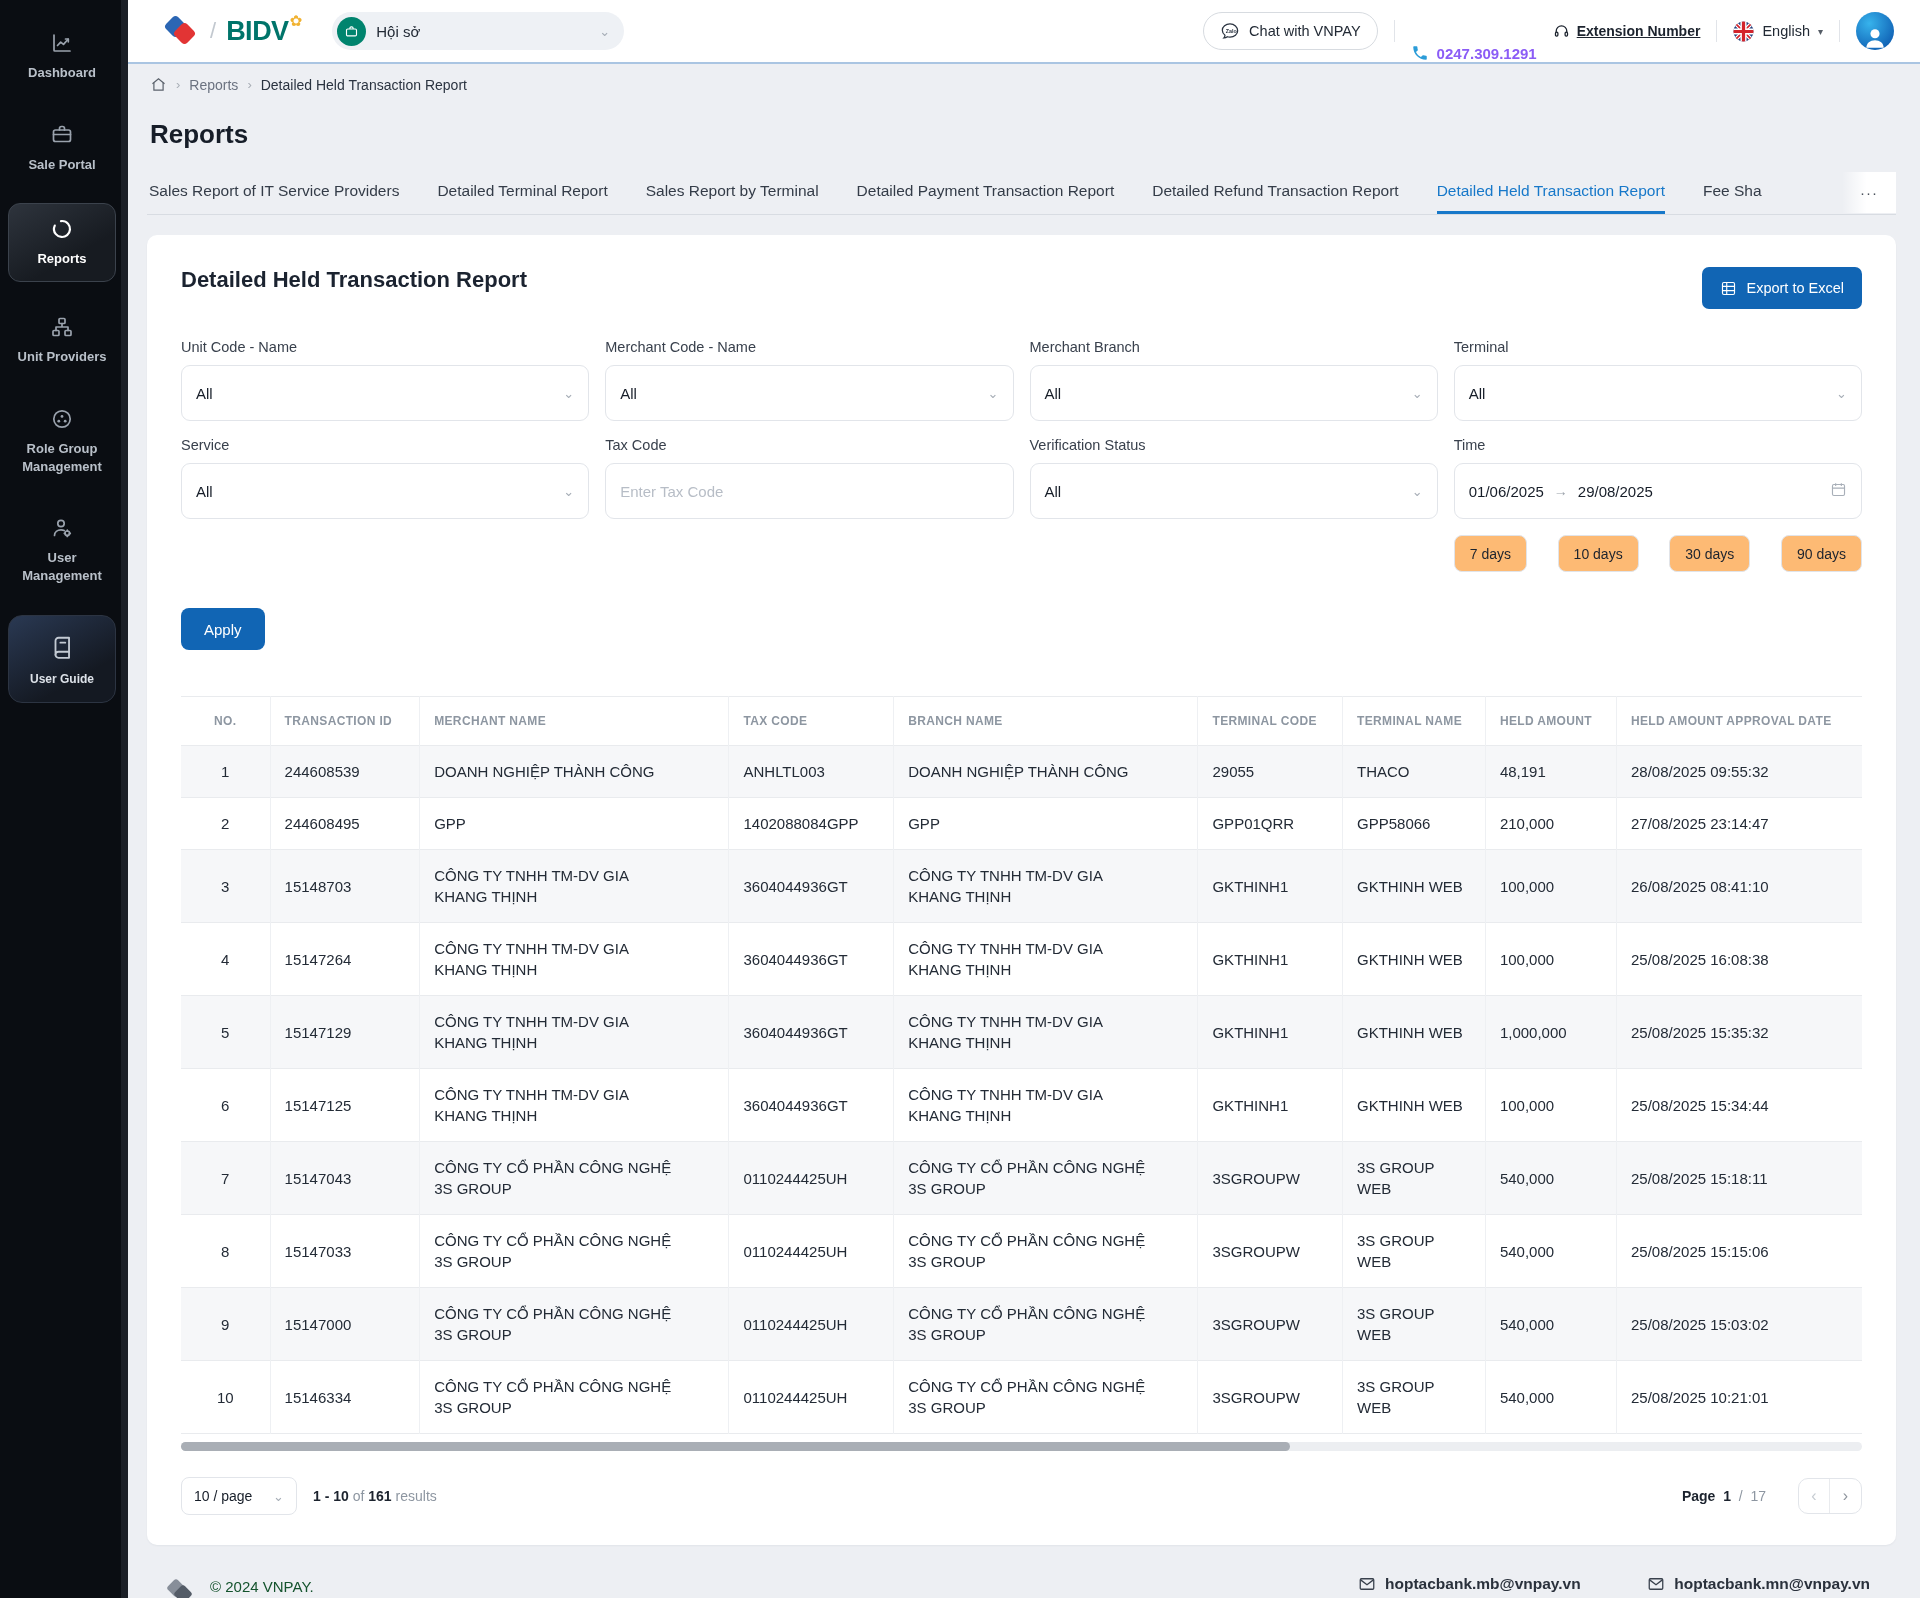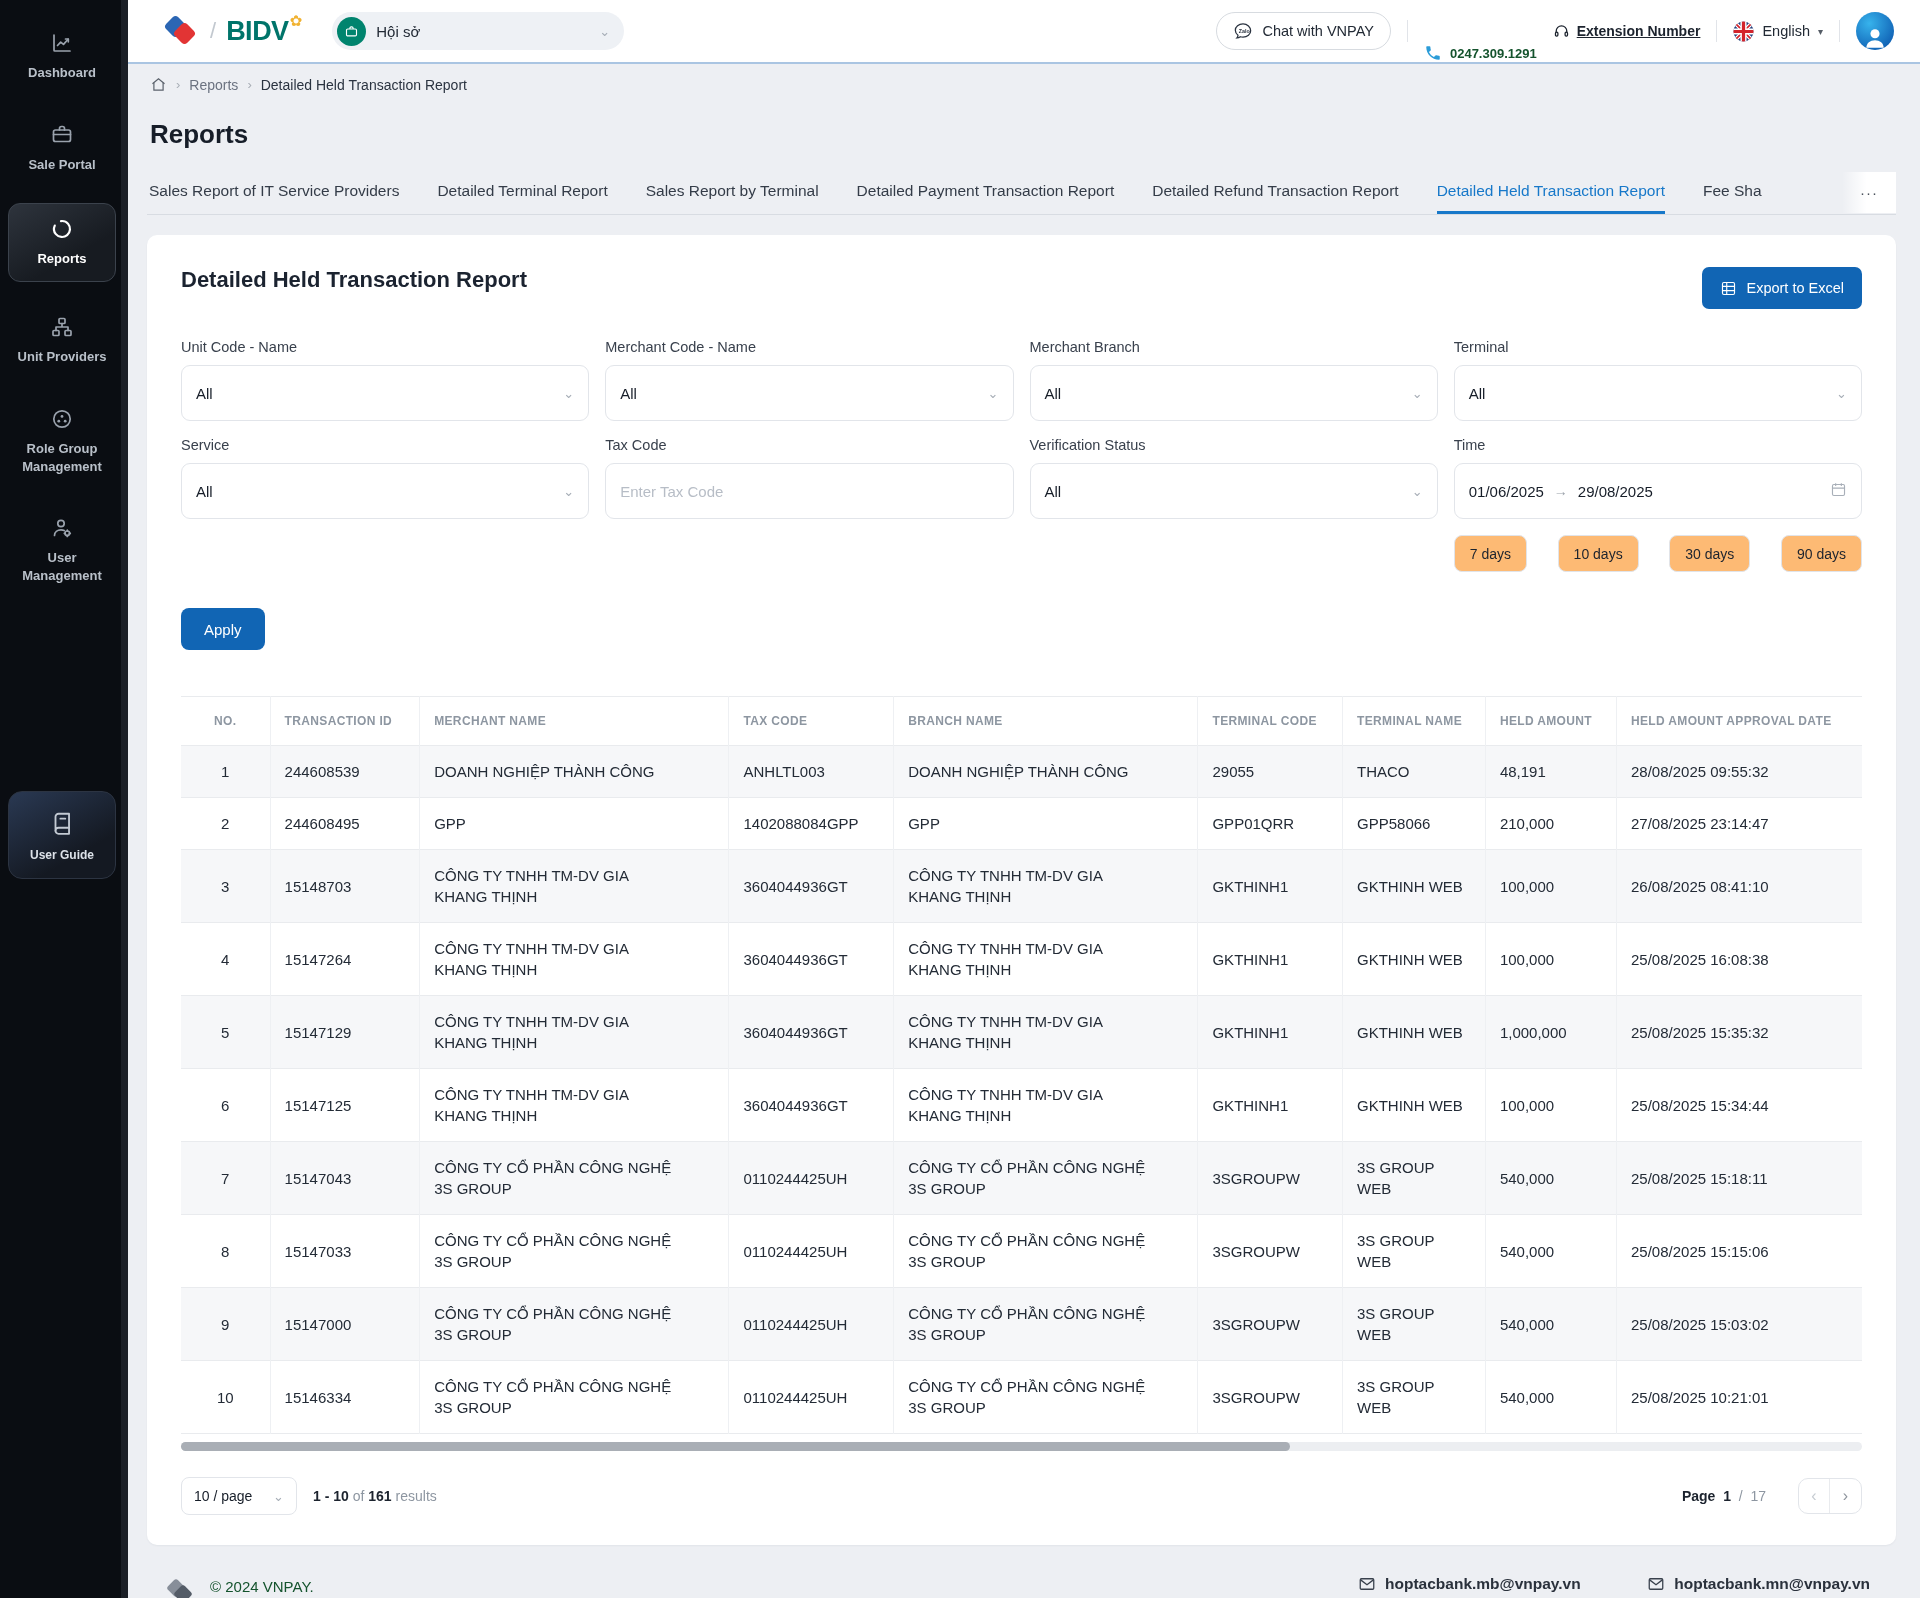--- a/index.html
+++ b/index.html
@@ -21,21 +21,21 @@
     color:#b9c0c9; font-size:13px; font-weight:700; text-align:center; line-height:1.4;
     padding:11px 2px; border-radius:12px; margin-bottom:18px; cursor:pointer;
   }
   .side-item svg { width:24px; height:24px; stroke:#9aa2ad; fill:none; stroke-width:1.7; stroke-linecap:round; stroke-linejoin:round; }
   .side-item.active {
     background:linear-gradient(150deg,#2e343d 0%,#171b21 65%);
     border:1px solid #3b424c; color:#ffffff; padding:13px 2px; margin-bottom:22px;
   }
   .side-item.active svg { stroke:#ffffff; stroke-width:2.2; }
   .side-guide {
-    margin-top:176px; border-radius:14px; padding:18px 4px 16px;
+    border-radius:14px; padding:18px 4px 16px;
     background:linear-gradient(150deg,#2a3953 0%,#141922 70%);
     border:1px solid #2c3442; display:flex; flex-direction:column; align-items:center; gap:9px;
     color:#dde2e9; font-size:12px; font-weight:700; cursor:pointer;
   }
   .side-guide svg { width:26px; height:26px; stroke:#c3cad3; fill:none; stroke-width:1.7; stroke-linecap:round; stroke-linejoin:round; }
 
   
   .main { flex:1; display:flex; flex-direction:column; }
   .topbar {
     height:64px; background:#fff; border-bottom:2px solid #aac5e2;
@@ -57,21 +57,21 @@
   .org-ic { width:29px; height:29px; border-radius:50%; background:#00846e; display:flex; align-items:center; justify-content:center; }
   .org-ic svg { width:15px; height:15px; stroke:#fff; fill:none; stroke-width:1.8; }
   .org-pill .lbl { font-size:15px; color:#222a35; flex:1; }
   .chev { color:#a6adb6; font-size:13px; }
   .top-right { margin-left:auto; display:flex; align-items:center; gap:16px; }
   .chat-btn {
     display:flex; align-items:center; gap:9px; border:1px solid #d7dbe0; border-radius:20px;
     height:38px; padding:0 16px; background:#fff; font-size:14.5px; color:#222a35; cursor:pointer;
   }
   .vdiv { width:1px; height:22px; background:#e1e4e9; }
-  .phone-grp { display:flex; align-items:center; gap:8px; color:#14532d; font-size:13px; font-weight:700; cursor:pointer;margin-top:44px; }
+  .phone-grp { display:flex; align-items:center; gap:8px; color:#8b5cf6; font-size:15px; font-weight:700; cursor:pointer;margin-top:44px; }
   .phone-grp svg { width:18px; height:18px; fill:#2b9cd8; }
   .ext-grp { display:flex; align-items:center; gap:7px; font-size:14px; color:#1c232e; font-weight:700; cursor:pointer; }
   .ext-grp .u { text-decoration:underline; }
   .ext-grp svg { width:17px; height:17px; stroke:#1c232e; fill:none; stroke-width:1.8; }
   .lang-grp { display:flex; align-items:center; gap:8px; font-size:14.5px; color:#222a35; cursor:pointer; }
   .caret { color:#555c66; font-size:10px; }
   .avatar { width:38px; height:38px; border-radius:50%; background:radial-gradient(circle at 35% 30%,#37b3ec,#1266b8 75%); display:flex; align-items:flex-end; justify-content:center; overflow:hidden; cursor:pointer; }
   .avatar svg { width:26px; height:26px; fill:#fff; }
 
   

